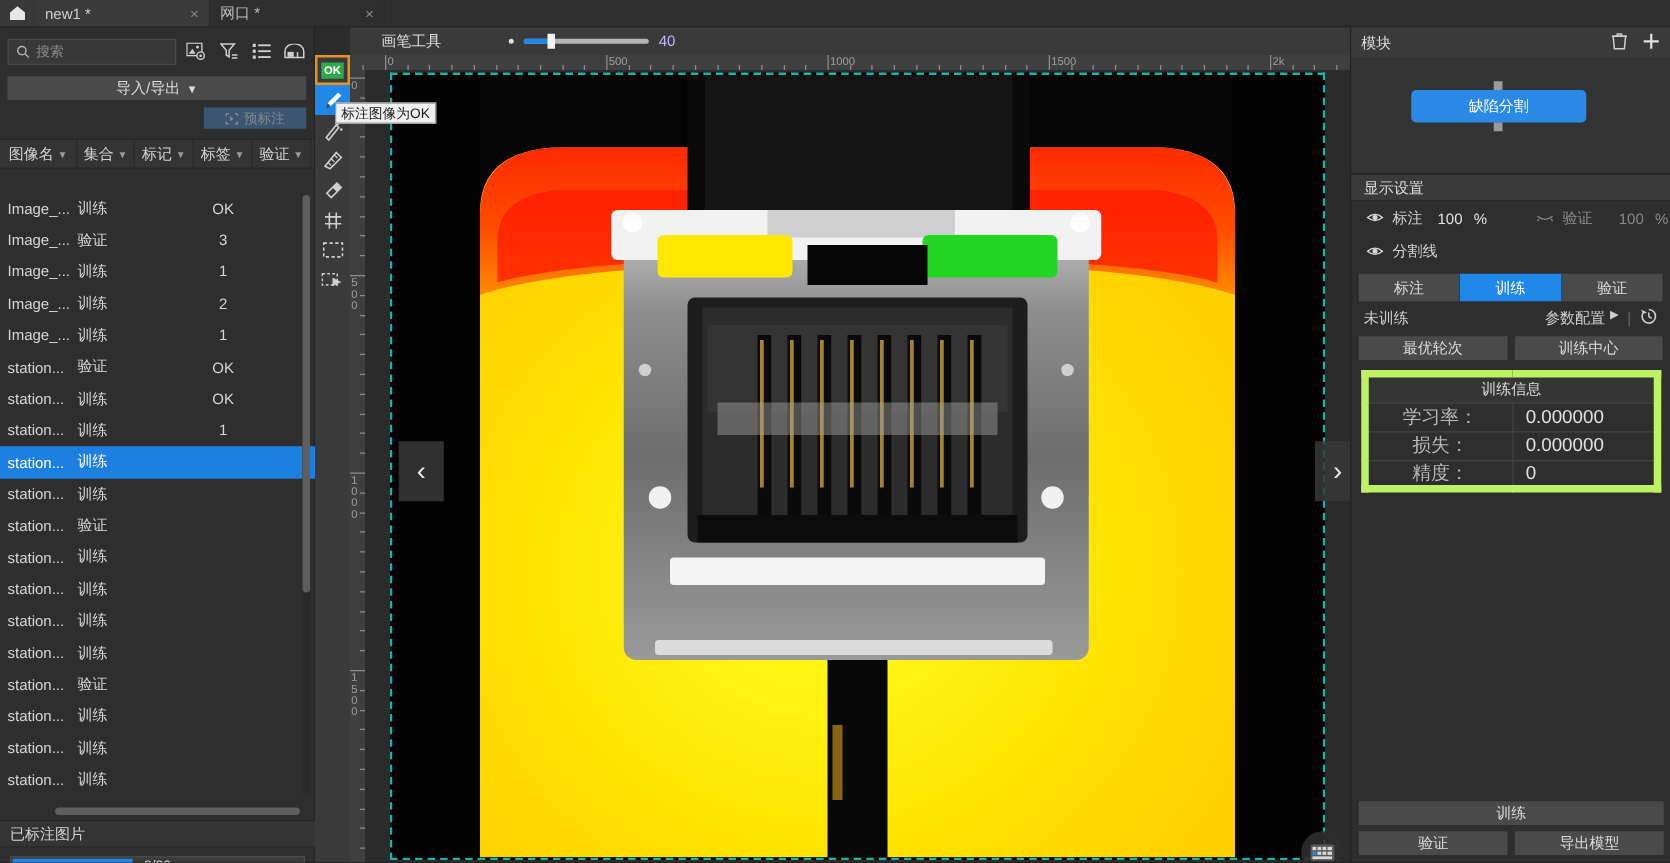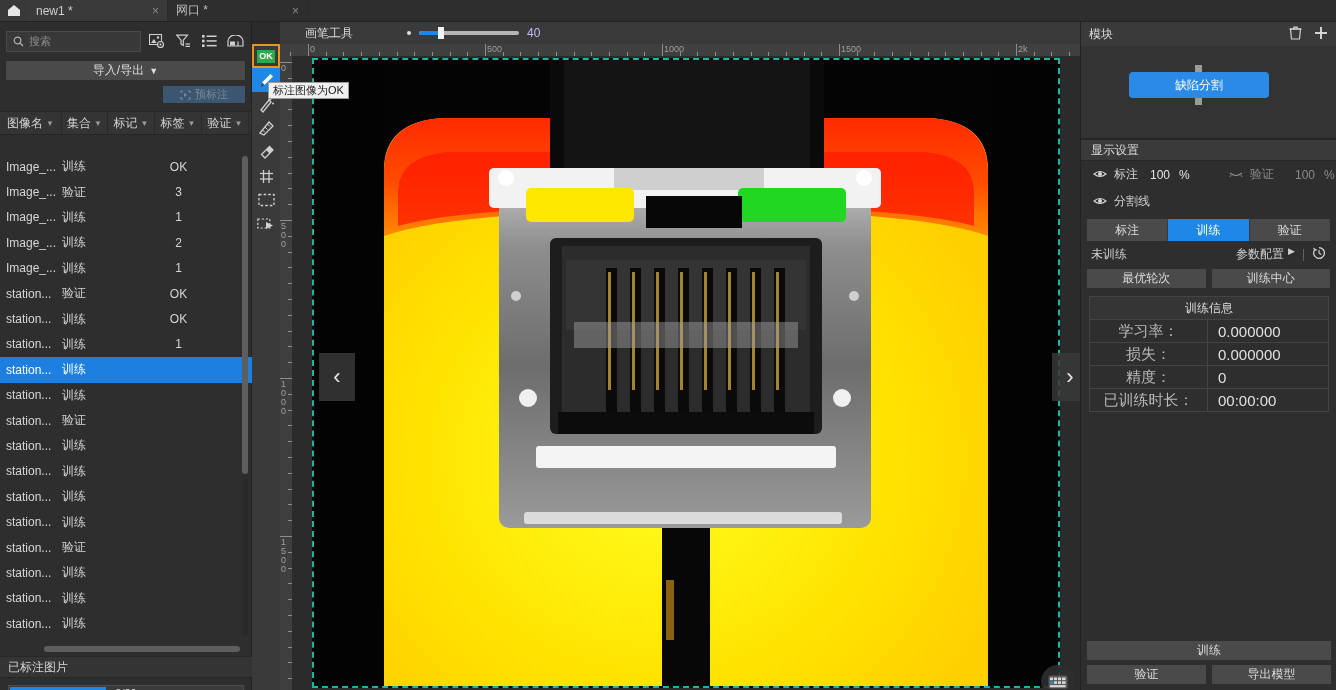--- a/index.html
+++ b/index.html
@@ -227,21 +227,21 @@
     height: 26px; padding: 0 10px 0 10px; font-size: 12px; color: #cfcfcf;
   }
   .status-row .right { display: flex; align-items: center; gap: 7px; }
   .btn2row { display: flex; gap: 6px; margin: 2px 6px 0 6px; }
   .btn {
     flex: 1; height: 19px; background: #4a4a4a; color: #dcdcdc; font-size: 12px;
     display: flex; align-items: center; justify-content: center;
   }
 
   .info-table {
-    margin: 8px 8px 0 8px; border: 1px solid #bef264; border-collapse: collapse; width: 240px;
+    margin: 8px 8px 0 8px; border: 6px solid #bef264; border-collapse: collapse; width: 240px;
   }
   .info-table td, .info-table th {
     border: 1px solid #444; height: 23px; font-size: 15px; font-weight: normal;
   }
   .info-table .cap { text-align: center; color: #dcdcdc; background: #353535; font-size: 12px; }
   .info-table .k { width: 118px; text-align: center; color: #b9b9b9; }
   .info-table .v { padding-left: 10px; color: #e0e0e0; }
 
   .bottom-btns { position: absolute; left: 6px; bottom: 6px; width: 244px; }
   .btn-wide {
@@ -893,24 +893,20 @@
             <td class="v">0.000000</td>
           </tr>
       <tr>
             <td class="k">损失：</td>
             <td class="v">0.000000</td>
           </tr>
       <tr>
             <td class="k">精度：</td>
             <td class="v">0</td>
           </tr>
-      <tr>
-            <td class="k">已训练时长：</td>
-            <td class="v">00:00:00</td>
-          </tr>
     </tbody>
       </table>
 
 
     <div class="bottom-btns">
       <div class="btn-wide">
           <span>训练</span>
         </div>
       <div style="display:flex;gap:6px">
         <div class="btn-wide" style="flex:1;margin-bottom:0">

